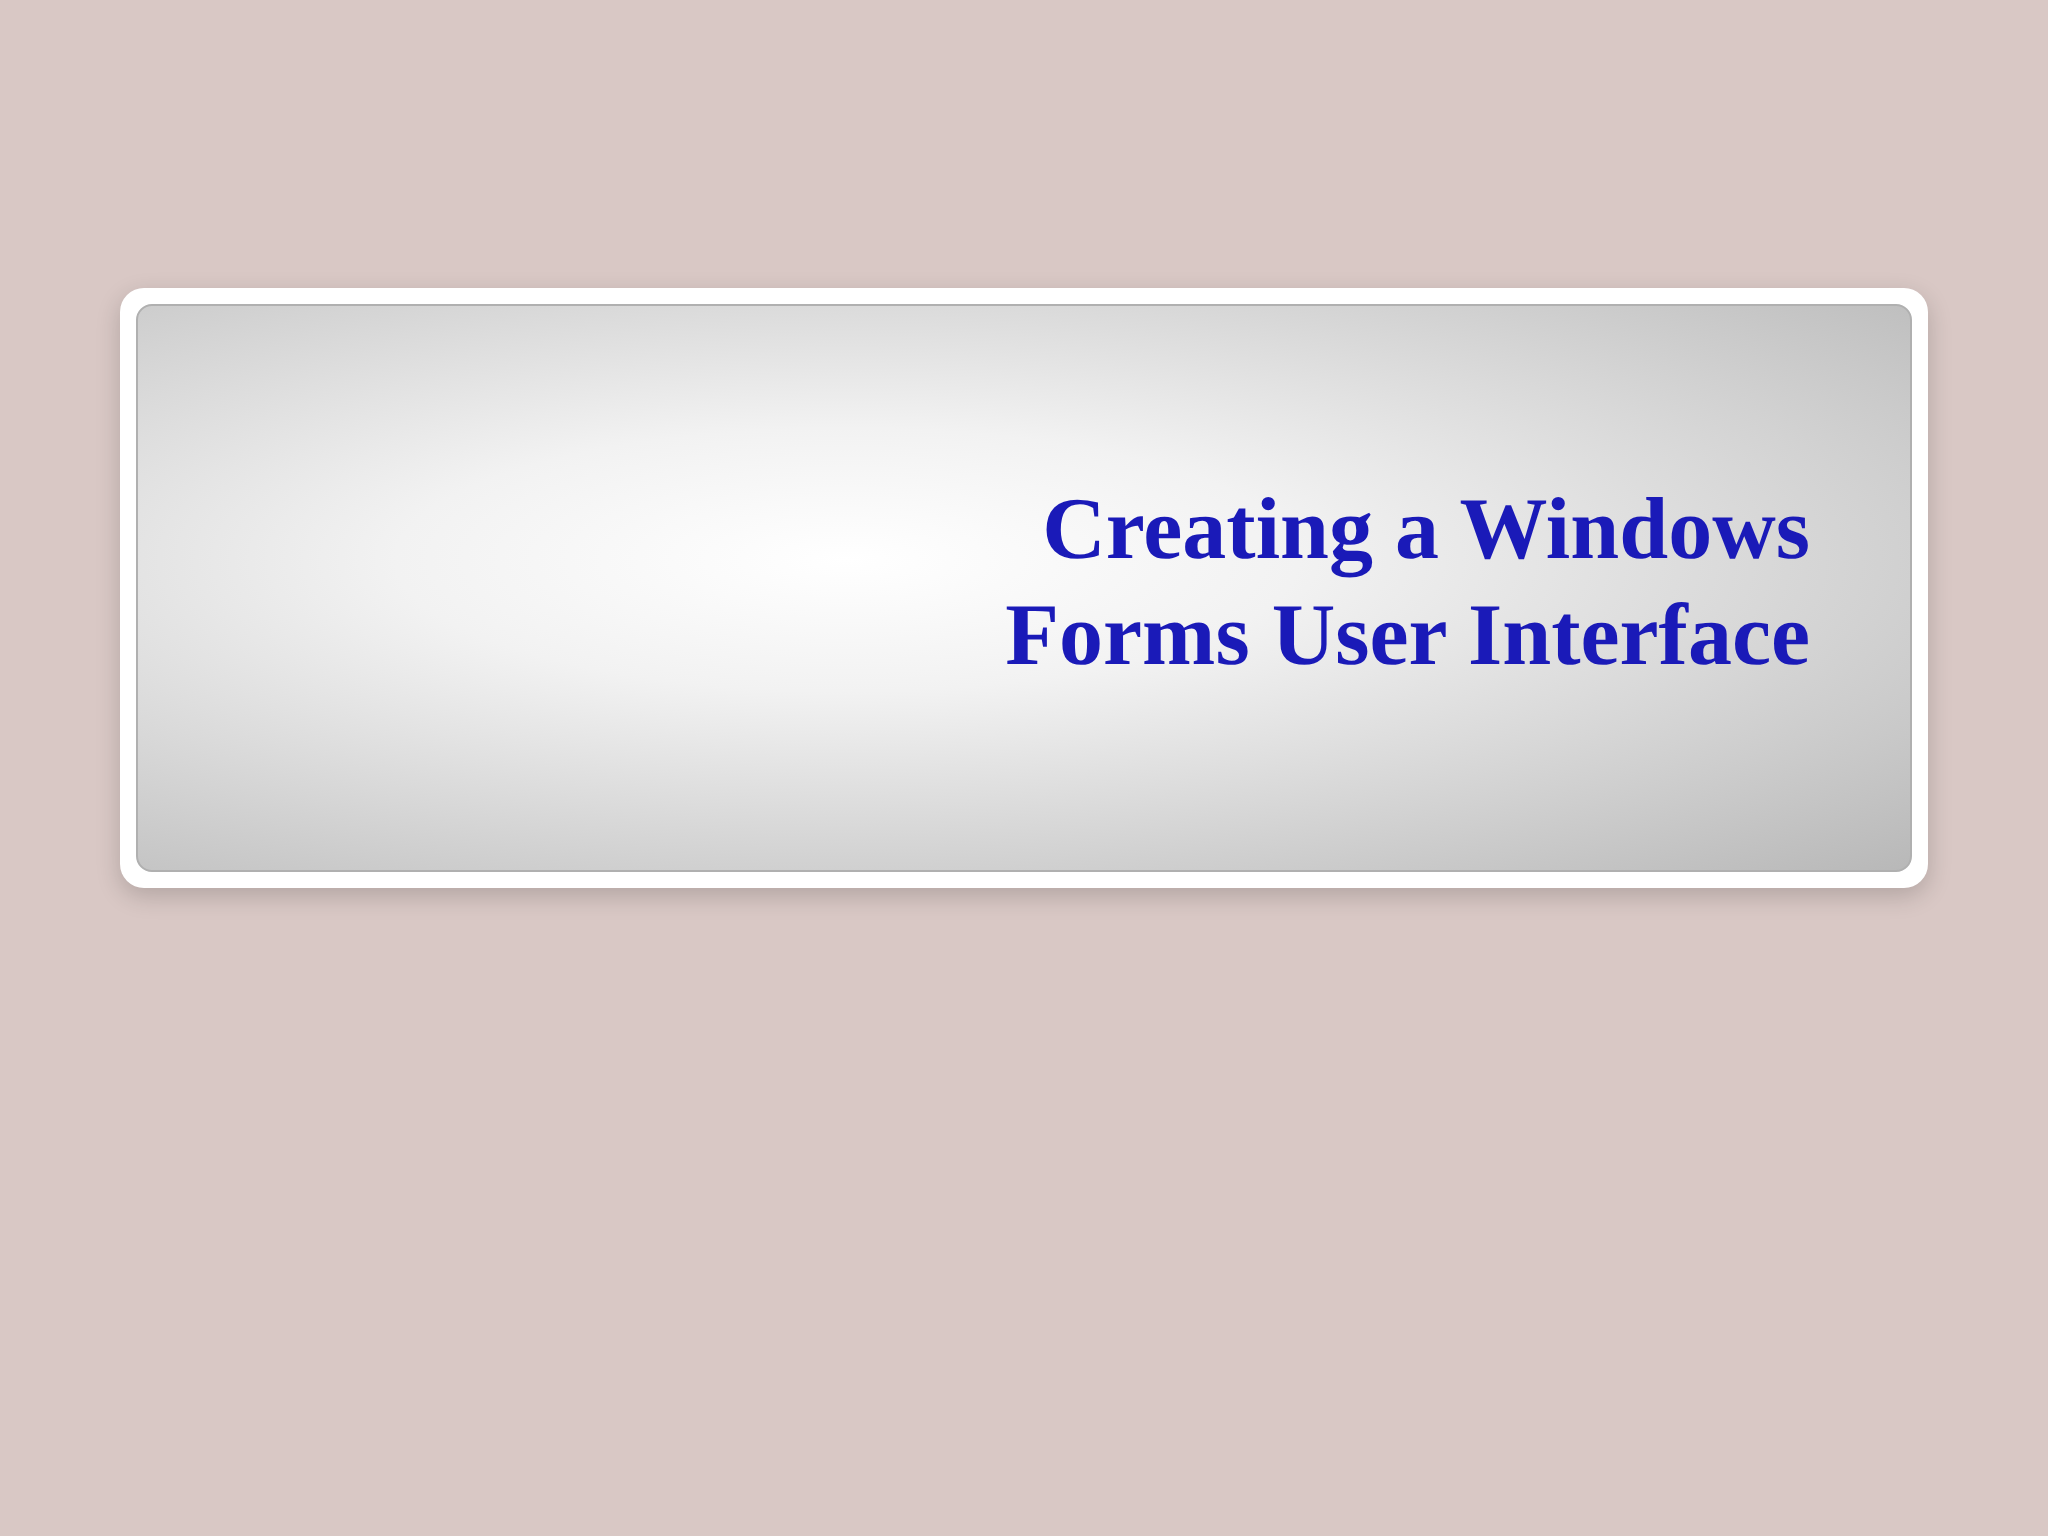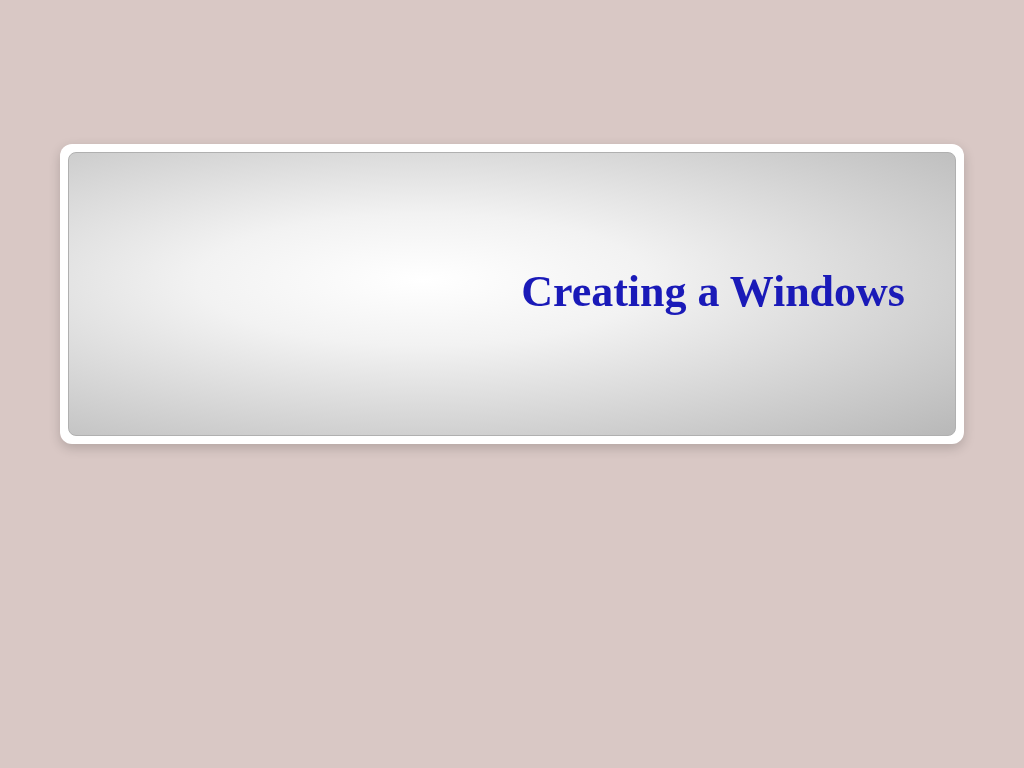--- a/index.html
+++ b/index.html
@@ -55,15 +55,16 @@
       font-family: Arial, Helvetica, sans-serif;
     }
   </style>
 </head>
 <body>
 
 <div class="slide-container">
   <div class="slide-inner">
     <div class="title">
       <span>Creating a Windows</span><br>
+      <span>Forms User Interface</span>
     </div>
   </div>
 </div>
 
 </body></html>

